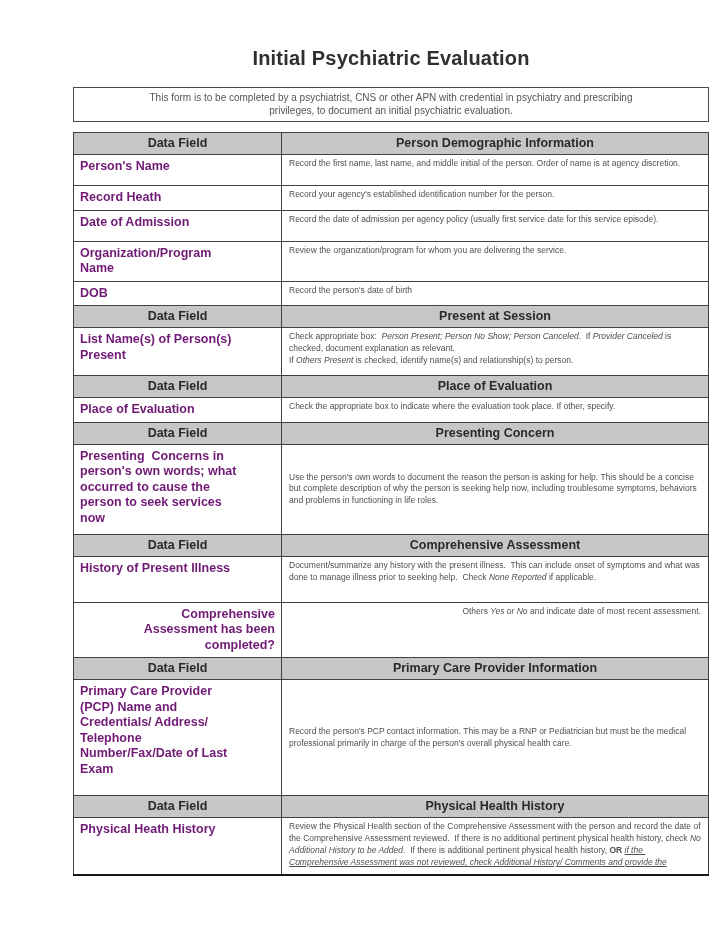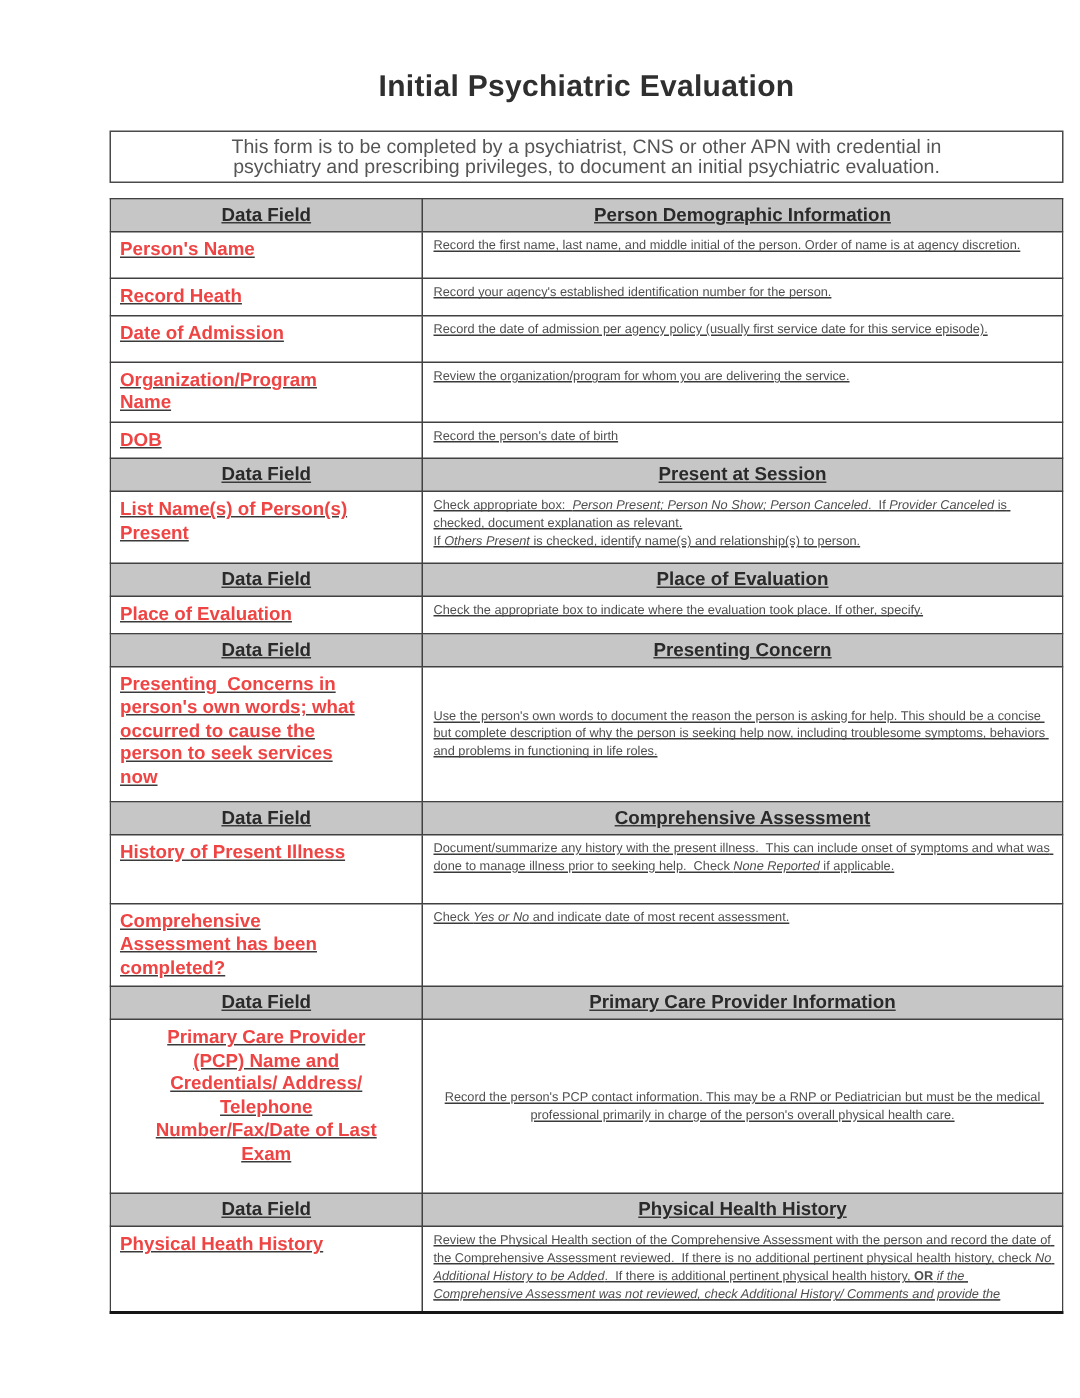--- a/index.html
+++ b/index.html
@@ -33,29 +33,28 @@
   }
   .intro-box {
     border: 1px solid #4a4a4a;
     margin: 0 0 10px 0;
     padding: 4px 8px;
   }
   .intro-text {
     margin: 0 auto;
     max-width: 500px;
     text-align: center;
-    font-size: 13px;
+    font-size: 10px;
     line-height: 12.7px;
     color: #555555;
   }
   .table-clip {
     height: 742px;
     overflow: hidden;
     border-bottom: 2px solid #161616;
-    text-decoration: underline;
   }
   table.form-table {
     width: 100%;
     border-collapse: collapse;
     table-layout: fixed;
   }
   col.field-col { width: 208px; }
   .form-table td {
     border: 1px solid var(--border, #414141);
     vertical-align: top;
@@ -68,21 +67,21 @@
     text-align: center;
     font-size: 12.5px;
     line-height: 15px;
     color: #2a2a2a;
     padding: 3px 4px;
     vertical-align: middle;
   }
   .field-cell {
     font-weight: bold;
     font-size: 12.5px;
-    color: #ef4444;
+    color: #701a75;
     padding: 4px 6px;
     line-height: 15.5px;
     white-space: pre-wrap;
   }
   .desc-cell {
     font-size: 8.5px;
     color: #4f4f4f;
     padding: 3px 7px;
     line-height: 11.9px;
     white-space: pre-wrap;
@@ -94,22 +93,22 @@
   .row-0-0 { height: 31px; }
   .row-0-1 { height: 22px; }
   .row-0-2 { height: 31px; }
   .row-0-3 { height: 36px; }
   .row-0-4 { height: 23px; }
   .row-0-5 { height: 30px; }
   .row-1-0 { height: 48px; }
   .row-2-0 { height: 22px; }
   .row-3-0 { height: 90px; }
   .row-4-0 { height: 46px; }
-  .row-4-1 { height: 48px; }
-  .row-5-0 { height: 116px; text-align: center; }
+  .row-4-1 { height: 48px; text-align: right; }
+  .row-5-0 { height: 116px; }
   .row-6-0 { height: 92px; }
   .row-3-0 .desc-cell, .row-5-0 .desc-cell { vertical-align: middle; }
 </style>
 </head>
 <body>
 
 <div class="page">
   <h1 class="title">Initial Psychiatric Evaluation</h1>
   <div class="intro-box">
     <p class="intro-text">This form is to be completed by a psychiatrist, CNS or other APN with credential in psychiatry and prescribing privileges, to document an initial psychiatric evaluation.</p>
@@ -181,21 +180,21 @@
             <td class="header-cell">Comprehensive Assessment</td>
           </tr>
           <tr class="data-row row-4-0">
             <td class="field-cell">History of Present Illness</td>
             <td class="desc-cell"><span>Document/summarize any history with the present illness.  This can include onset of symptoms and what was done to manage illness prior to seeking help.  Check </span><span class="seg-i">None Reported</span><span> if applicable.</span></td>
           </tr>
           <tr class="data-row row-4-1">
             <td class="field-cell">Comprehensive
 Assessment has been
 completed?</td>
-            <td class="desc-cell"><span>Check </span><span class="seg-i">Yes or No</span><span> and indicate date of most recent assessment.</span></td>
+            <td class="desc-cell"><span>Others </span><span class="seg-i">Yes or No</span><span> and indicate date of most recent assessment.</span></td>
           </tr>
           <tr class="section-header-row">
             <td class="header-cell">Data Field</td>
             <td class="header-cell">Primary Care Provider Information</td>
           </tr>
           <tr class="data-row row-5-0">
             <td class="field-cell">Primary Care Provider
 (PCP) Name and
 Credentials/ Address/
 Telephone

